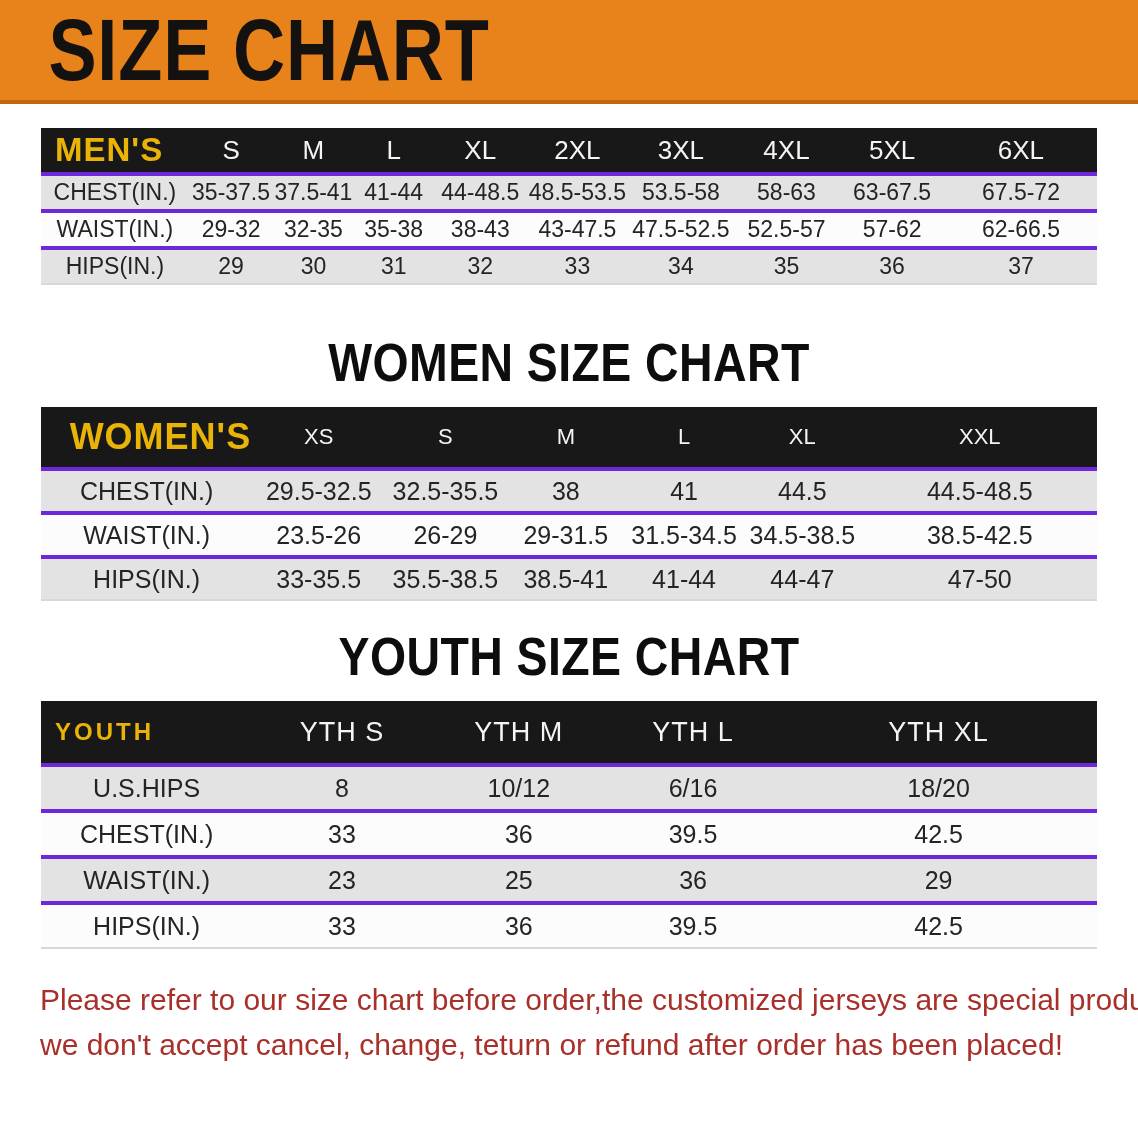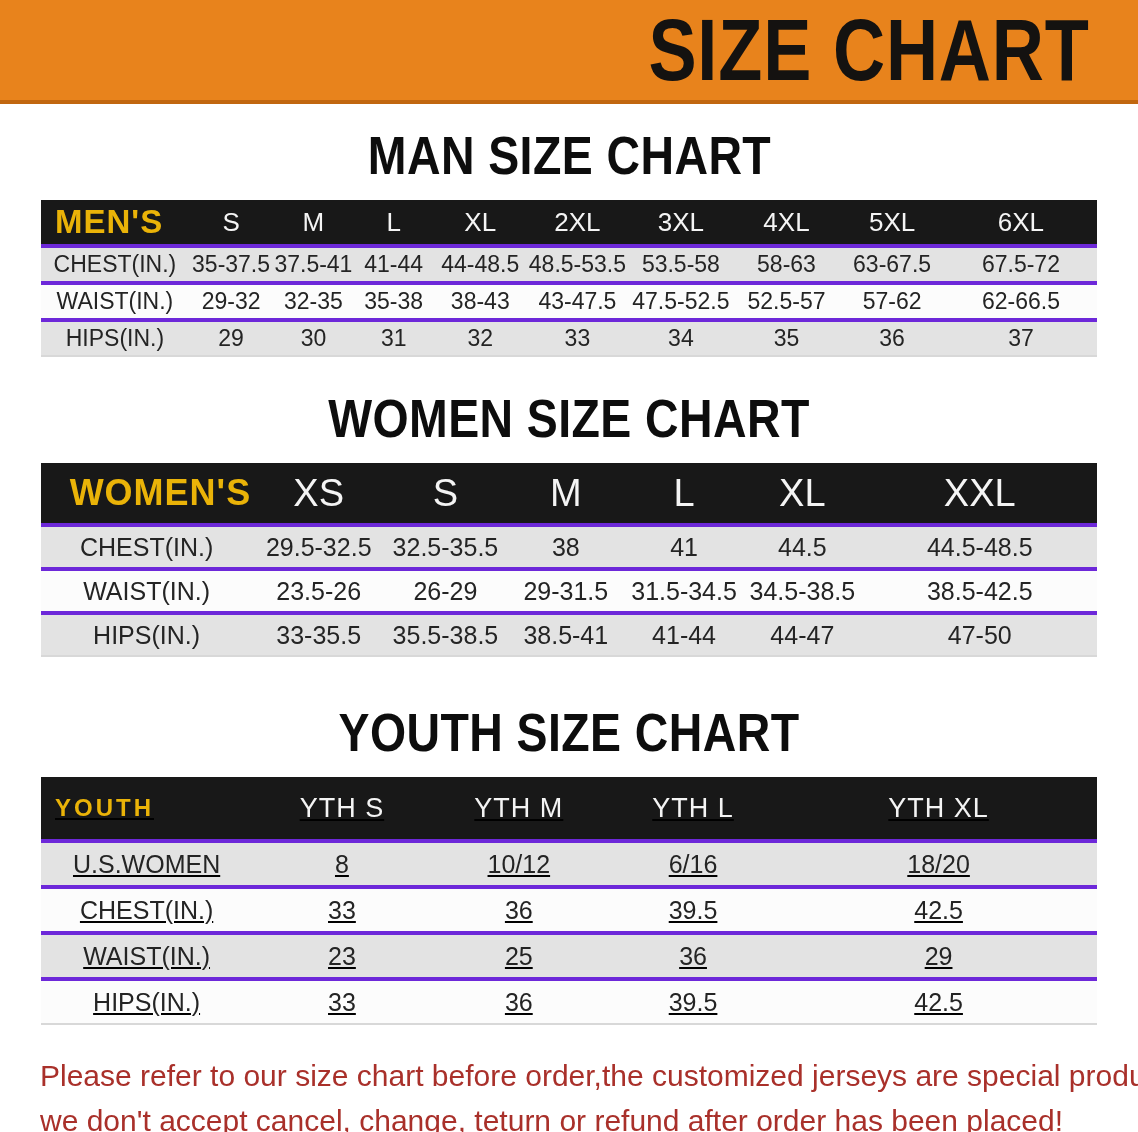--- a/index.html
+++ b/index.html
@@ -7,34 +7,34 @@
     width:1138px;height:1132px;
     background:#ffffff;
     font-family:"Liberation Sans", sans-serif;
     overflow:hidden;
   }
   
   .banner{
     height:100px;
     background:#E8831C;
     border-bottom:4px solid #C1670F;
-    display:flex;align-items:center;justify-content:flex-end;
+    display:flex;align-items:center;justify-content:flex-start;
   }
   .banner-title{
     display:inline-block;
     font-size:88px;font-weight:bold;color:#141210;
     letter-spacing:1px;line-height:1;
     transform:scaleX(0.82);transform-origin:center;
     white-space:nowrap;
   }
   
   .section{margin:0 41px;}
   .section-man{margin-top:24px;}
-  .section-women{margin-top:34px;}
-  .section-youth{margin-top:48px;text-decoration:underline;}
+  .section-women{margin-top:50px;}
+  .section-youth{margin-top:28px;}
   .heading{text-align:center;line-height:1;margin:0 0 18px 0;}
   .heading-inner{
     display:inline-block;
     font-size:54px;font-weight:bold;color:#0d0d0d;
     transform:scaleX(0.86);transform-origin:center;
     white-space:nowrap;letter-spacing:0.5px;
   }
   
   table{width:100%;border-collapse:collapse;table-layout:fixed;}
   thead th{
@@ -51,21 +51,21 @@
   tbody td{
     text-align:center;vertical-align:middle;color:#242424;
     white-space:nowrap;
   }
   table{border-bottom:2px solid #D8D8D8;}
   
   .t-man thead th{height:42px;font-size:26px;}
   .t-man thead th:first-child{font-size:33px;letter-spacing:1px;}
   .t-man tbody td{height:31px;font-size:23px;}
   
-  .t-women thead th{height:58px;font-size:38px;}
+  .t-women thead th{height:58px;font-size:22px;}
   .t-women thead th:first-child{font-size:36px;letter-spacing:1px;text-align:right;}
   .t-women tbody td{height:38px;font-size:25px;}
   
   .t-youth thead th{height:60px;font-size:27px;letter-spacing:1px;}
   .t-youth thead th:first-child{font-size:24px;letter-spacing:3px;}
   .t-youth tbody td{height:40px;font-size:25px;}
   
   .disclaimer{
     margin:28px 20px 0 40px;
     color:#A9302A;
@@ -74,21 +74,20 @@
   .disclaimer-line{display:block;white-space:nowrap;}
 </style>
 </head>
 <body>
 
 <header class="banner">
   <span class="banner-title">SIZE CHART</span>
 </header>
 
 <section class="section section-man">
-  <h2 class="heading"><span class="heading-inner">MAN SIZE CHART</span></h2>
   <table class="t-man">
     <colgroup>
       <col style="width:14%">
         <col style="width:8%">
         <col style="width:7.6%">
         <col style="width:7.6%">
         <col style="width:8.8%">
       <col style="width:9.6%">
         <col style="width:10%">
         <col style="width:10%">
@@ -219,21 +218,21 @@
         <tr>
           <th>YOUTH</th>
           <th>YTH S</th>
           <th>YTH M</th>
           <th>YTH L</th>
           <th>YTH XL</th>
         </tr>
       </thead>
     <tbody>
         <tr>
-          <td>U.S.WOMEN</td>
+          <td>U.S.HIPS</td>
           <td>8</td>
           <td>10/12</td>
           <td>6/16</td>
           <td>18/20</td>
         </tr>
         <tr>
           <td>CHEST(IN.)</td>
           <td>33</td>
           <td>36</td>
           <td>39.5</td>

